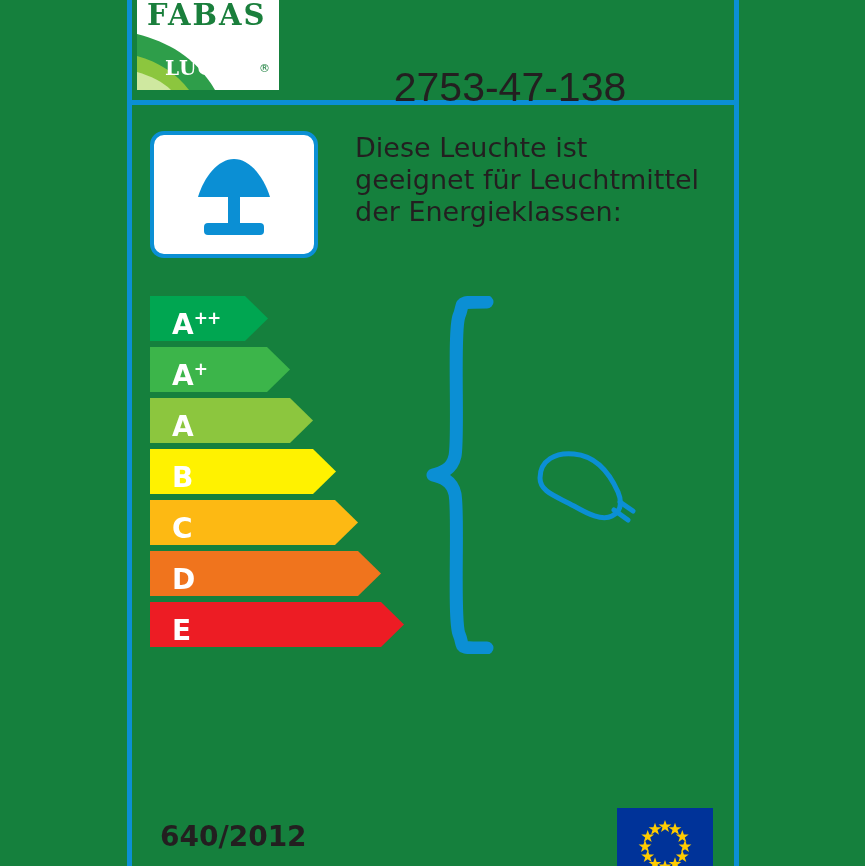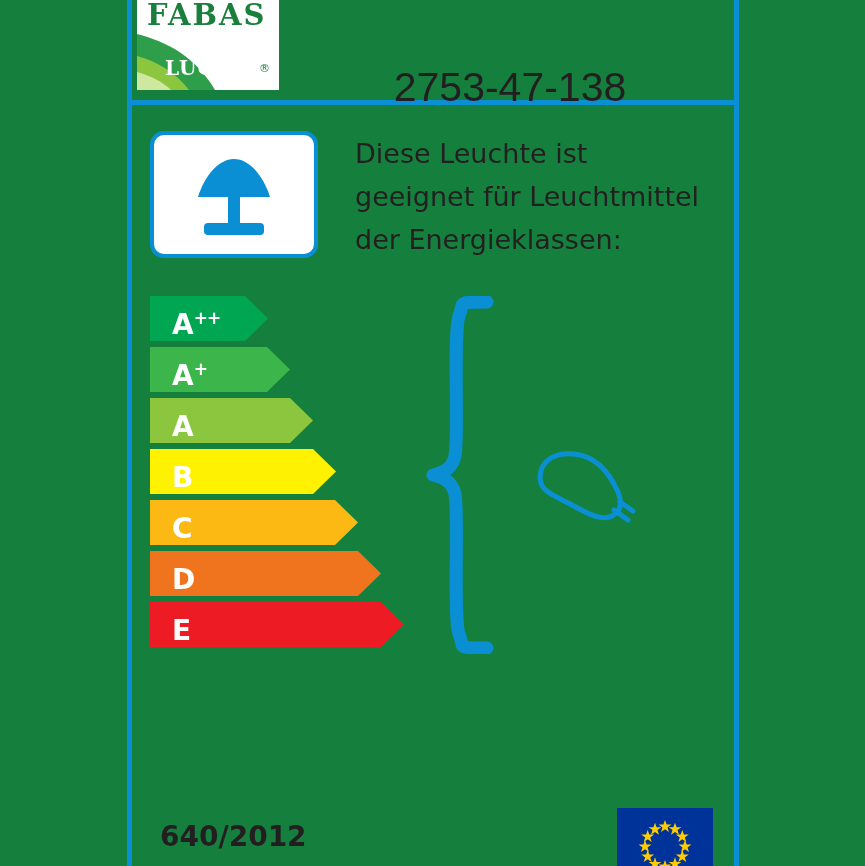--- a/index.html
+++ b/index.html
@@ -126,21 +126,21 @@
     height: 90px;
   }
 
   
   .heading {
     position: absolute;
     left: 355px;
     top: 132px;
     width: 360px;
     font-size: 27px;
-    line-height: 43px;
+    line-height: 32px;
     color: #231f20;
   }
 
   
   .arrows {
     position: absolute;
     left: 150px;
     top: 296px;
     width: 240px;
     height: 358px;

